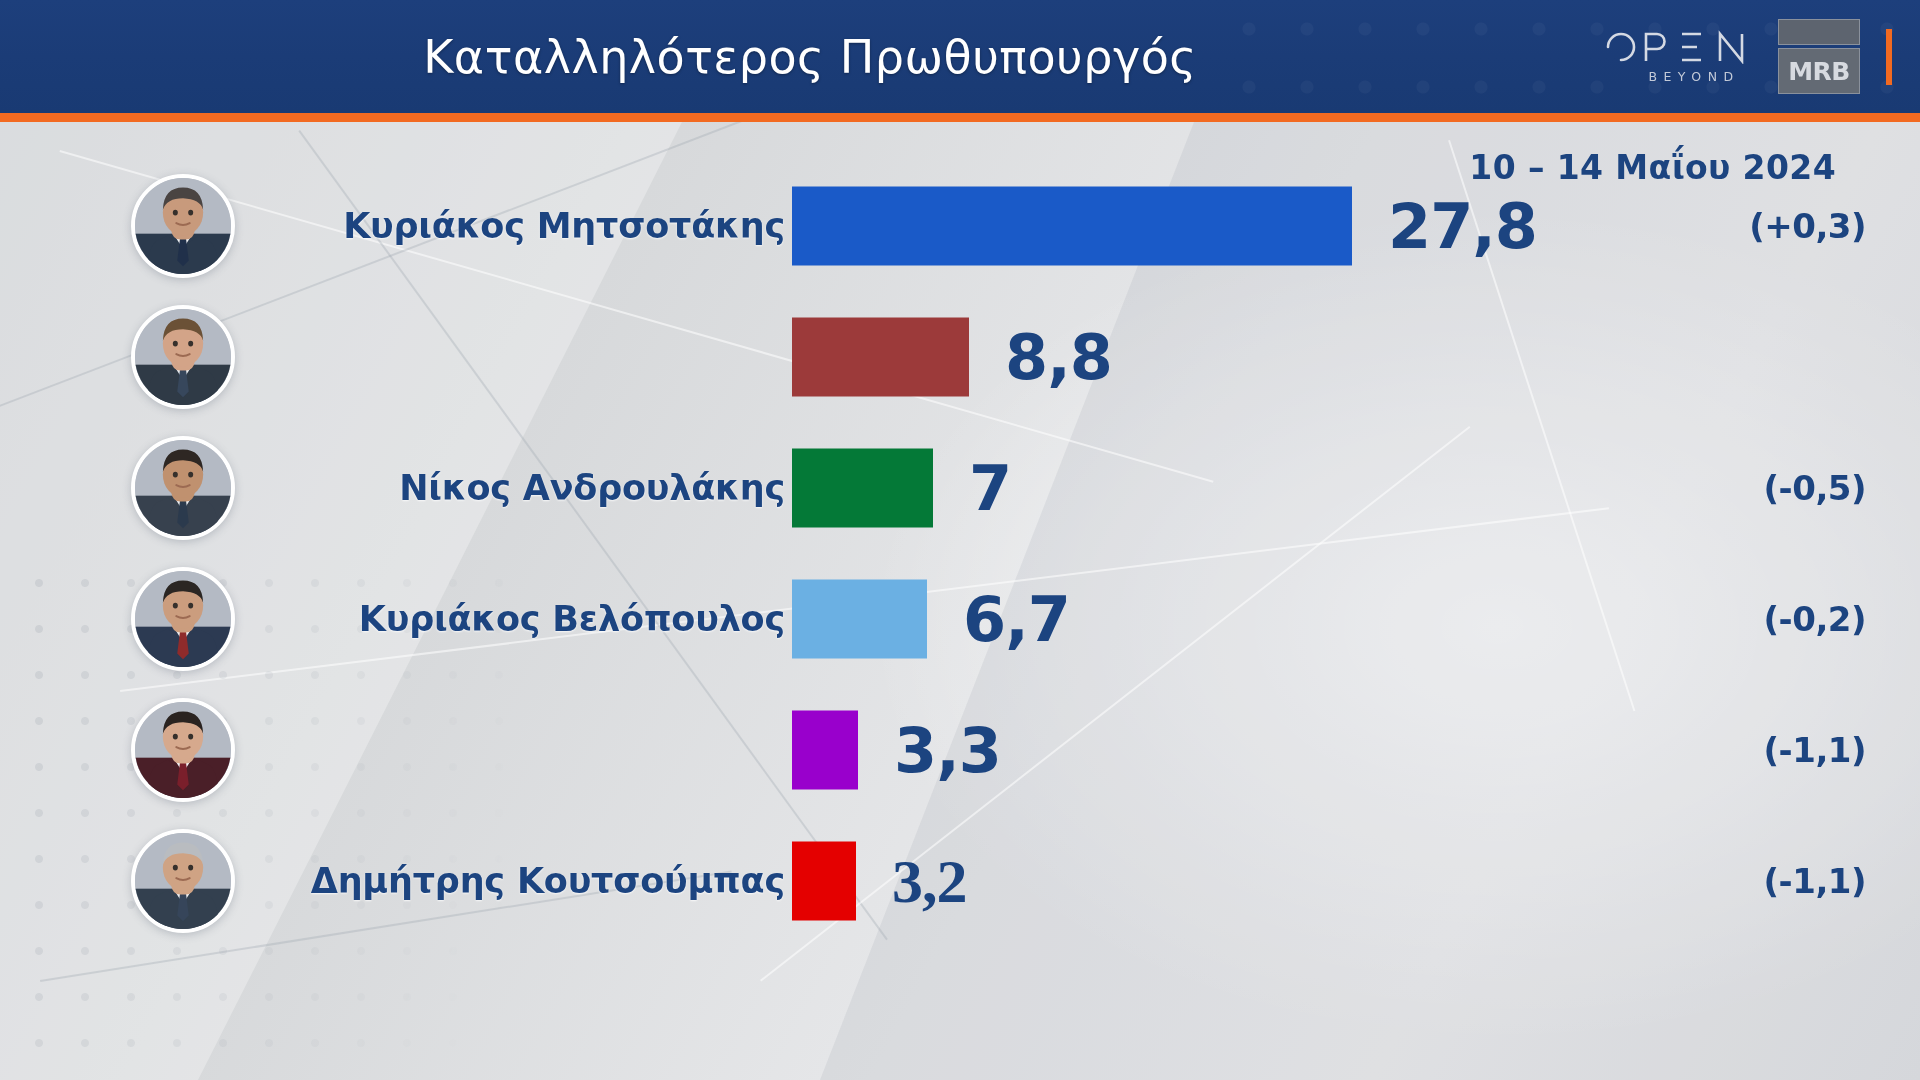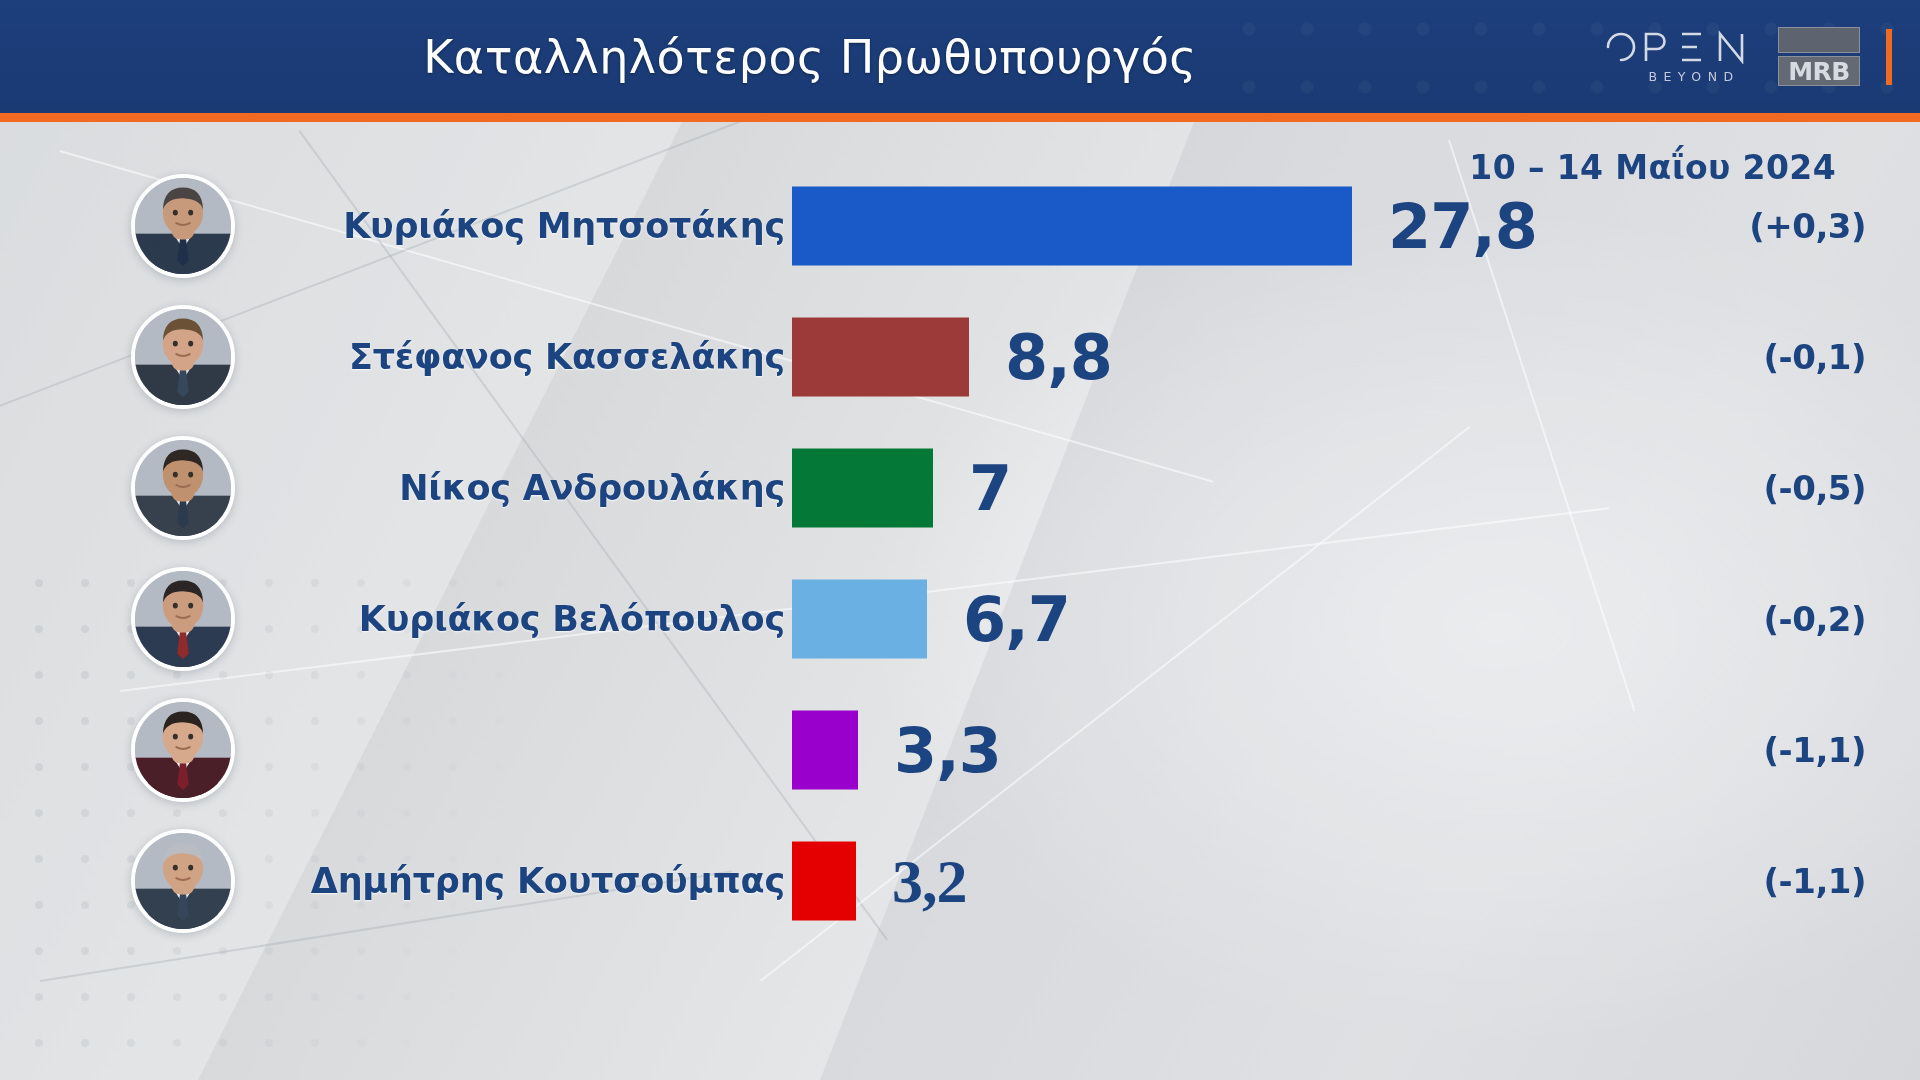--- a/index.html
+++ b/index.html
@@ -47,21 +47,21 @@
 
   
   #logos { position:absolute; right:28px; top:0; height:113px;
     display:flex; align-items:center; gap:26px; }
   .open-logo { display:flex; flex-direction:column; align-items:center; gap:5px;
     color:#d9dde6; }
   .open-word { display:flex; align-items:center; gap:10px; }
   .open-beyond { font-size:12.5px; letter-spacing:6.5px; color:#c3cad8; padding-left:6px;margin-left:28px; }
   .mrb-logo { display:flex; flex-direction:column; gap:3px; }
   .mrb-top { width:82px; height:26px; background:#5d646f; border:1.5px solid #8a919c; }
-  .mrb-bot { width:82px; height:30px; background:#636a74; border:1.5px solid #8a919c;
+  .mrb-bot { width:82px; height:46px; background:#636a74; border:1.5px solid #8a919c;
     display:flex; align-items:center; justify-content:center;
     color:#d7dae0; font-weight:bold; font-size:25px; letter-spacing:-0.5px;
     font-family:"DejaVu Sans","Liberation Sans",sans-serif; }
   .orange-tick { width:6px; height:56px; background:#f26a21; }
 
   
   #date { position:absolute; right:84px; top:132px; color:#1c4480;
     font-size:33px; font-weight:bold; letter-spacing:0.4px; white-space:nowrap;margin-top:16px; }
 
   
@@ -159,24 +159,22 @@
             <path d="M40 58 L50 74 L60 58 L56 54 L44 54 Z" fill="#e9ecef"></path>
             <path d="M47 62 L53 62 L56 86 L50 92 L44 86 Z" fill="#37475c"></path>
             <rect x="38" y="40" width="24" height="24" rx="9" fill="#d3a488"></rect>
             <ellipse cx="50" cy="36" rx="21" ry="24" fill="#d3a488"></ellipse>
             <path d="M29 33 Q30 10 50 10 Q70 10 71 33 Q68 22 50 21 Q33 21 29 33 Z" fill="#6b5136"></path>
             <ellipse cx="42" cy="36" rx="2.6" ry="3" fill="#36302c"></ellipse>
             <ellipse cx="58" cy="36" rx="2.6" ry="3" fill="#36302c"></ellipse>
             <path d="M43 47 Q50 51 57 47" stroke="#9c6a52" stroke-width="2" fill="none" stroke-linecap="round"></path>
           </svg>
         </div>
-        <div class="name">Στέφανος Κασσελάκης</div>
         <div class="bar" style="width: 177px; background: rgb(156, 58, 58);"></div>
         <div class="value" style="left: 1001px;">8,8</div>
-        <div class="change">(-0,1)</div>
       </div>
       <div class="row">
         <div class="avatar">
           <svg viewBox="0 0 100 100">
             <rect width="100" height="100" fill="#b4bac4"></rect>
             <rect y="58" width="100" height="42" fill="#37414e"></rect>
             <path d="M34 60 L50 72 L66 60 L78 66 Q86 72 88 100 L12 100 Q14 72 22 66 Z" fill="#37414e"></path>
             <path d="M40 58 L50 74 L60 58 L56 54 L44 54 Z" fill="#eef0f3"></path>
             <path d="M47 62 L53 62 L56 86 L50 92 L44 86 Z" fill="#2b3a4d"></path>
             <rect x="38" y="40" width="24" height="24" rx="9" fill="#c0916f"></rect>

